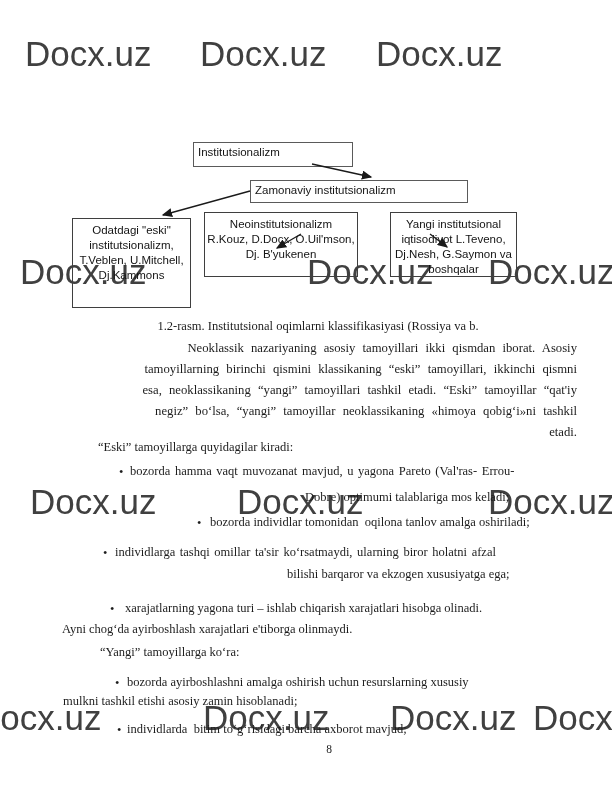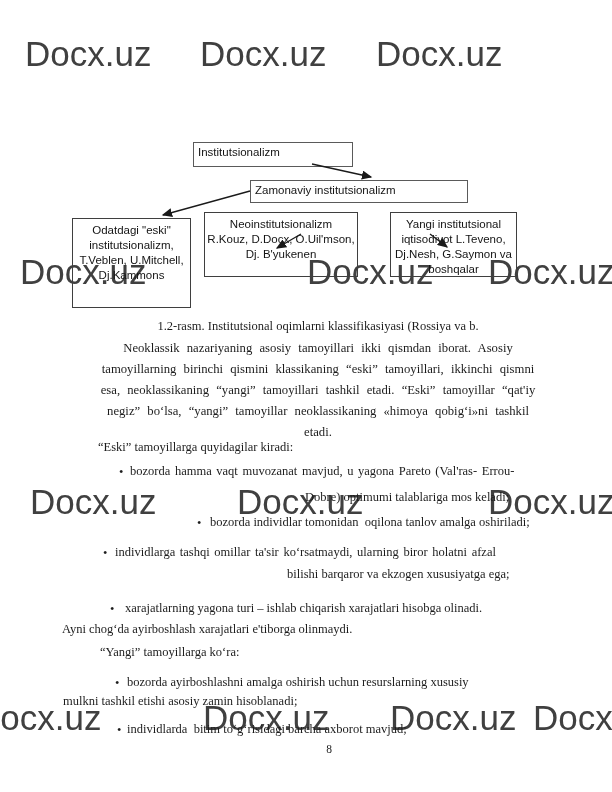--- a/index.html
+++ b/index.html
@@ -31,21 +31,21 @@
   .arrows{position:absolute;left:0;top:0;z-index:4;pointer-events:none;}
   
   .caption{
     position:absolute;left:59px;top:319px;width:518px;z-index:2;
     text-align:center;font-size:12.5px;white-space:nowrap;
   }
   .para1{
     position:absolute;left:59px;top:338px;width:518px;z-index:2;
     font-size:12.7px;line-height:21px;word-spacing:4px;
   }
-  .para1 .pline{text-align:center;white-space:nowrap;}
+  .para1 .pline{text-align:right;white-space:nowrap;}
   .tline{
     position:absolute;z-index:2;font-size:12.5px;white-space:pre;
   }
   .bullet-marker{
     position:absolute;z-index:2;font-size:12.5px;line-height:14px;
   }
   .wide{word-spacing:1.5px;}
   .pagenum{
     position:absolute;left:313px;top:743px;width:32px;z-index:2;
     text-align:center;font-size:11.5px;

